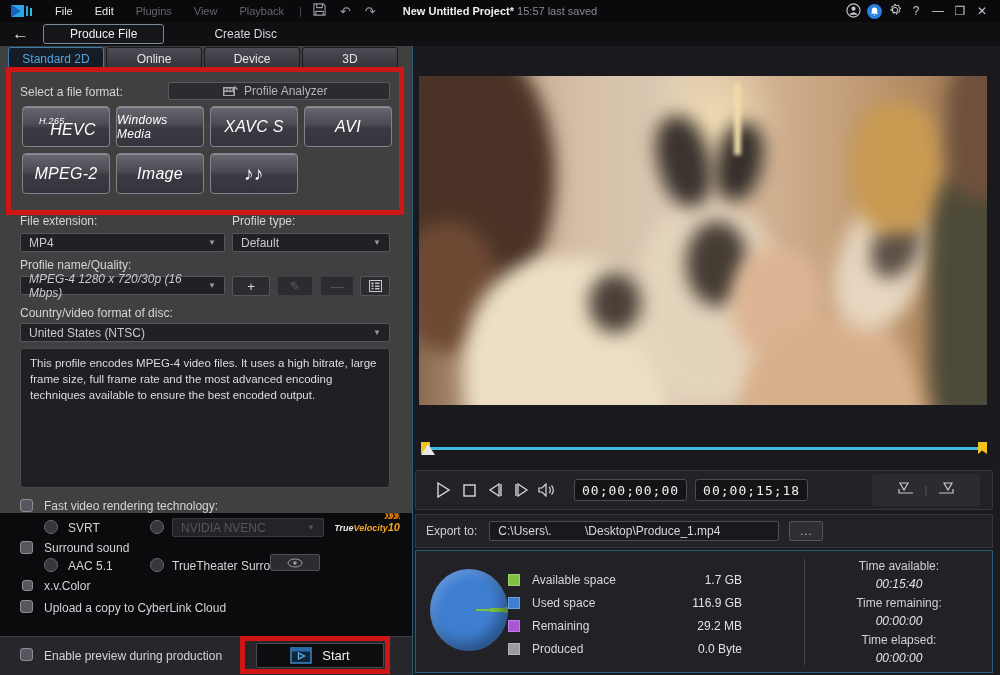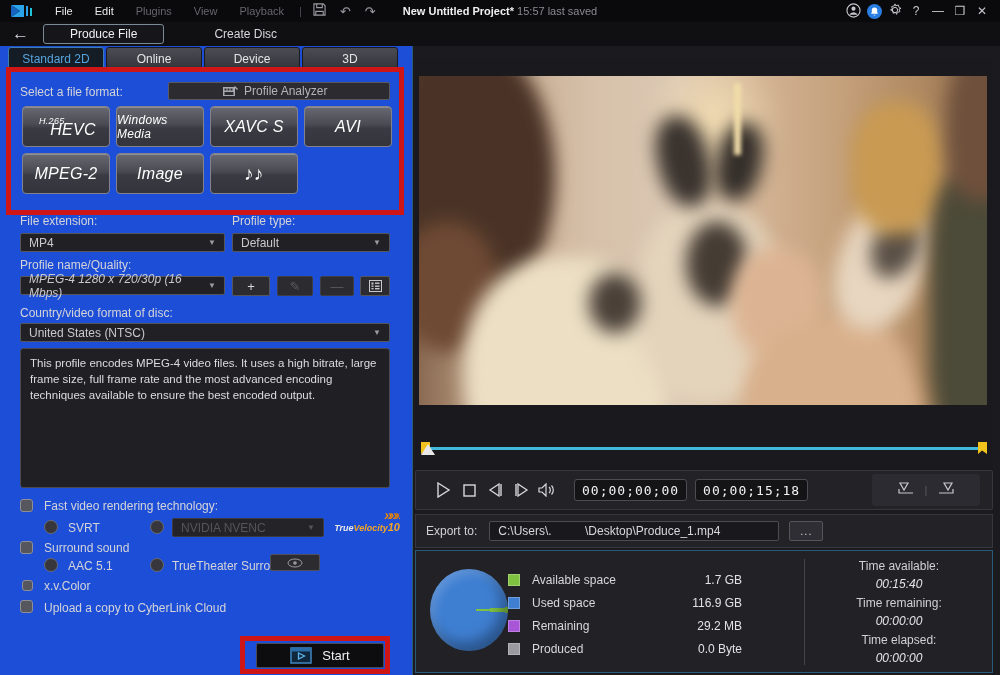--- a/index.html
+++ b/index.html
@@ -24,21 +24,21 @@
 
   
   #navrow { position:absolute; left:0; top:22px; width:1000px; height:24px; background:#101013;
     display:flex; align-items:center; }
   #back-arrow { color:#d8d8dc; font-size:17px; margin:0 14px 0 12px; }
   #produce-file-tab { border:1px solid #7a8a96; border-radius:3px; background:#15151a;
     padding:2px 26px; font-size:12px; color:#f0f0f0; }
   #create-disc-tab { margin-left:40px; font-size:12px; color:#d8d8dc; padding:2px 10px; }
 
   
-  #left-panel { position:absolute; left:0; top:46px; width:412px; height:629px; background:#1d4ed8; }
+  #left-panel { position:absolute; left:0; top:46px; width:412px; height:467px; background:#404040; }
   #tabs { position:absolute; left:8px; top:1px; display:flex; gap:2px; }
   .tab { width:96px; height:23px; display:flex; align-items:center; justify-content:center;
     font-size:12px; color:#e4e4e8; background:linear-gradient(180deg,#4c4c54,#33333a);
     border:1px solid #1a1a1e; border-radius:3px 3px 0 0; }
   .tab.selected { background:#141d26; border:1px solid #3d7cae; color:#55a4de; }
 
   #red-box-1 { position:absolute; left:6px; top:21px; width:398px; height:148px;
     border:5px solid #cf1616; z-index:5; pointer-events:none; }
   #red-box-2 { position:absolute; left:240px; top:590px; width:150px; height:38px;
     border:5px solid #cf1616; z-index:5; pointer-events:none; }
@@ -319,20 +319,24 @@
         <circle cx="8" cy="5" r="1.8" fill="#9a9aa2"></circle>
       </svg>
   </div>
 
   <div class="checkbox" style="left:22px; top:534px; width:11px; height:11px;"></div>
   <span class="opt-label" style="left:44px; top:533px;">x.v.Color</span>
 
   <div class="checkbox" style="left:20px; top:554px;"></div>
   <span class="opt-label" style="left:44px; top:555px;">Upload a copy to CyberLink Cloud</span>
 
+  <div id="bottom-bar">
+    <div class="checkbox" style="left:20px; top:11px;"></div>
+    <span class="opt-label" style="left:44px; top:12px;">Enable preview during production</span>
+  </div>
   <div id="start-btn">
     <svg width="22" height="17" viewBox="0 0 22 17">
         <rect x="1" y="1" width="20" height="15" fill="#10263a" stroke="#3f87c4" stroke-width="1.5"></rect>
         <rect x="1" y="1" width="20" height="3.5" fill="#2a6ca8"></rect>
         <path d="M8.5 6 l6 3 -6 3 z" fill="none" stroke="#5fb4ec" stroke-width="1.3"></path>
       </svg>
     <span>Start</span>
   </div>
   <div id="red-box-2"></div>
 </div>

